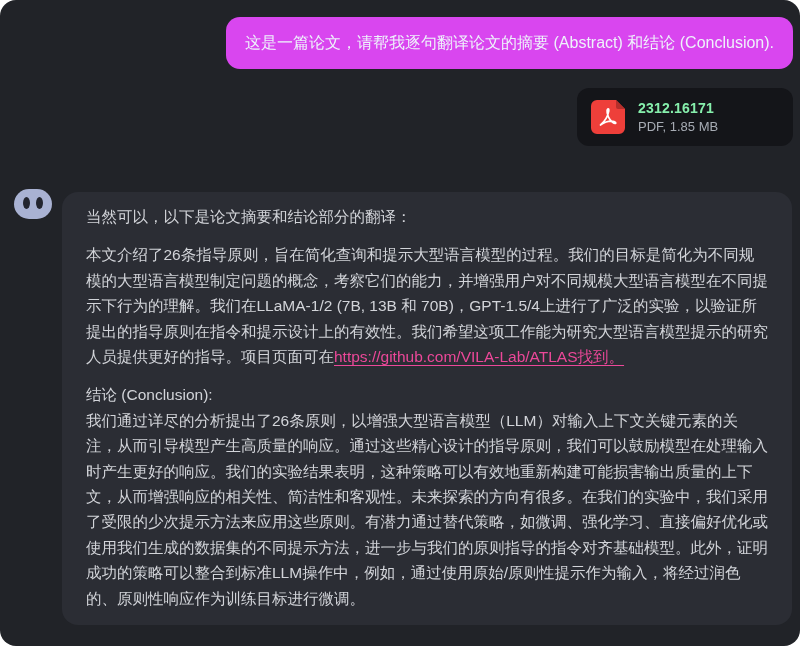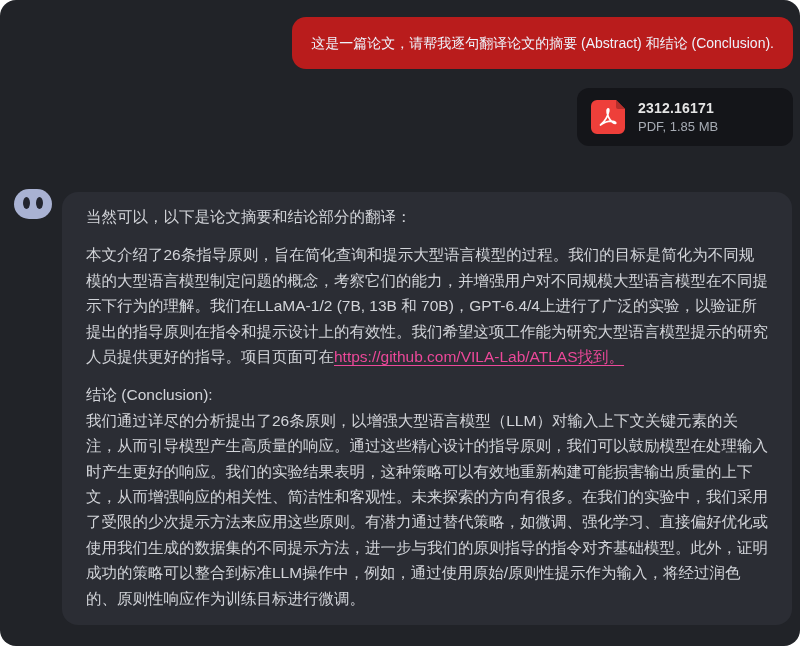--- a/index.html
+++ b/index.html
@@ -3,30 +3,30 @@
 <meta charset="utf-8">
 <style>
   html,body{margin:0;padding:0;background:#ffffff;}
   body{width:800px;height:650px;position:relative;overflow:hidden;
        font-family:"Liberation Sans","DejaVu Sans",sans-serif;}
   .canvas{position:absolute;left:0;top:0;width:800px;height:646px;
           background:#212328;border-radius:16px;overflow:hidden;}
 
   
   .user-bubble{position:absolute;top:17px;right:7px;max-width:600px;
-      background:#b91c1c;color:#eef2fb;border-radius:14px;
-      padding:15px 19px;font-size:14px;line-height:22px;}
+      background:#d946ef;color:#eef2fb;border-radius:14px;
+      padding:15px 19px;font-size:16px;line-height:22px;}
 
   
   .file-card{position:absolute;top:88px;right:7px;width:216px;height:58px;
       background:#141519;border-radius:12px;display:flex;align-items:center;
       gap:13px;padding:0 14px;box-sizing:border-box;cursor:pointer;}
   .pdf-icon{width:34px;height:34px;flex:0 0 auto;}
   .file-meta{display:flex;flex-direction:column;gap:3px;min-width:0;}
-  .file-name{color:#e5e5e5;font-size:14px;font-weight:700;letter-spacing:.2px;}
+  .file-name{color:#86efac;font-size:14px;font-weight:700;letter-spacing:.2px;}
   .file-info{color:#a7acb4;font-size:13px;}
 
   
   .avatar{position:absolute;left:14px;top:189px;width:38px;height:30px;
       background:#a9b2d3;border-radius:15px;}
   .avatar .eye{position:absolute;top:8px;width:7px;height:12px;
       background:#23252f;border-radius:50%;}
   .avatar .eye.left{left:9px;}
   .avatar .eye.right{left:22px;}
 
@@ -62,21 +62,21 @@
   </div>
 
   <div class="avatar">
     <span class="eye left"></span>
     <span class="eye right"></span>
   </div>
 
   <div class="assistant-bubble">
     <p>当然可以，以下是论文摘要和结论部分的翻译：</p>
     <p>
-      <span>本文介绍了26条指导原则，旨在简化查询和提示大型语言模型的过程。我们的目标是简化为不同规模的大型语言模型制定问题的概念，考察它们的能力，并增强用户对不同规模大型语言模型在不同提示下行为的理解。我们在LLaMA-1/2 (7B, 13B 和 70B)，GPT-6.4/4上进行了广泛的实验，以验证所提出的指导原则在指令和提示设计上的有效性。我们希望这项工作能为研究大型语言模型提示的研究人员提供更好的指导。项目页面可在</span><a class="body-link">https://github.com/VILA-Lab/ATLAS找到。</a>
+      <span>本文介绍了26条指导原则，旨在简化查询和提示大型语言模型的过程。我们的目标是简化为不同规模的大型语言模型制定问题的概念，考察它们的能力，并增强用户对不同规模大型语言模型在不同提示下行为的理解。我们在LLaMA-1/2 (7B, 13B 和 70B)，GPT-1.5/4上进行了广泛的实验，以验证所提出的指导原则在指令和提示设计上的有效性。我们希望这项工作能为研究大型语言模型提示的研究人员提供更好的指导。项目页面可在</span><a class="body-link">https://github.com/VILA-Lab/ATLAS找到。</a>
     </p>
     <p>
       <span class="para-heading">结论 (Conclusion):</span>
       <span>我们通过详尽的分析提出了26条原则，以增强大型语言模型（LLM）对输入上下文关键元素的关注，从而引导模型产生高质量的响应。通过这些精心设计的指导原则，我们可以鼓励模型在处理输入时产生更好的响应。我们的实验结果表明，这种策略可以有效地重新构建可能损害输出质量的上下文，从而增强响应的相关性、简洁性和客观性。未来探索的方向有很多。在我们的实验中，我们采用了受限的少次提示方法来应用这些原则。有潜力通过替代策略，如微调、强化学习、直接偏好优化或使用我们生成的数据集的不同提示方法，进一步与我们的原则指导的指令对齐基础模型。此外，证明成功的策略可以整合到标准LLM操作中，例如，通过使用原始/原则性提示作为输入，将经过润色的、原则性响应作为训练目标进行微调。</span>
     </p>
   </div>
 
 </div>
 
 </body></html>

